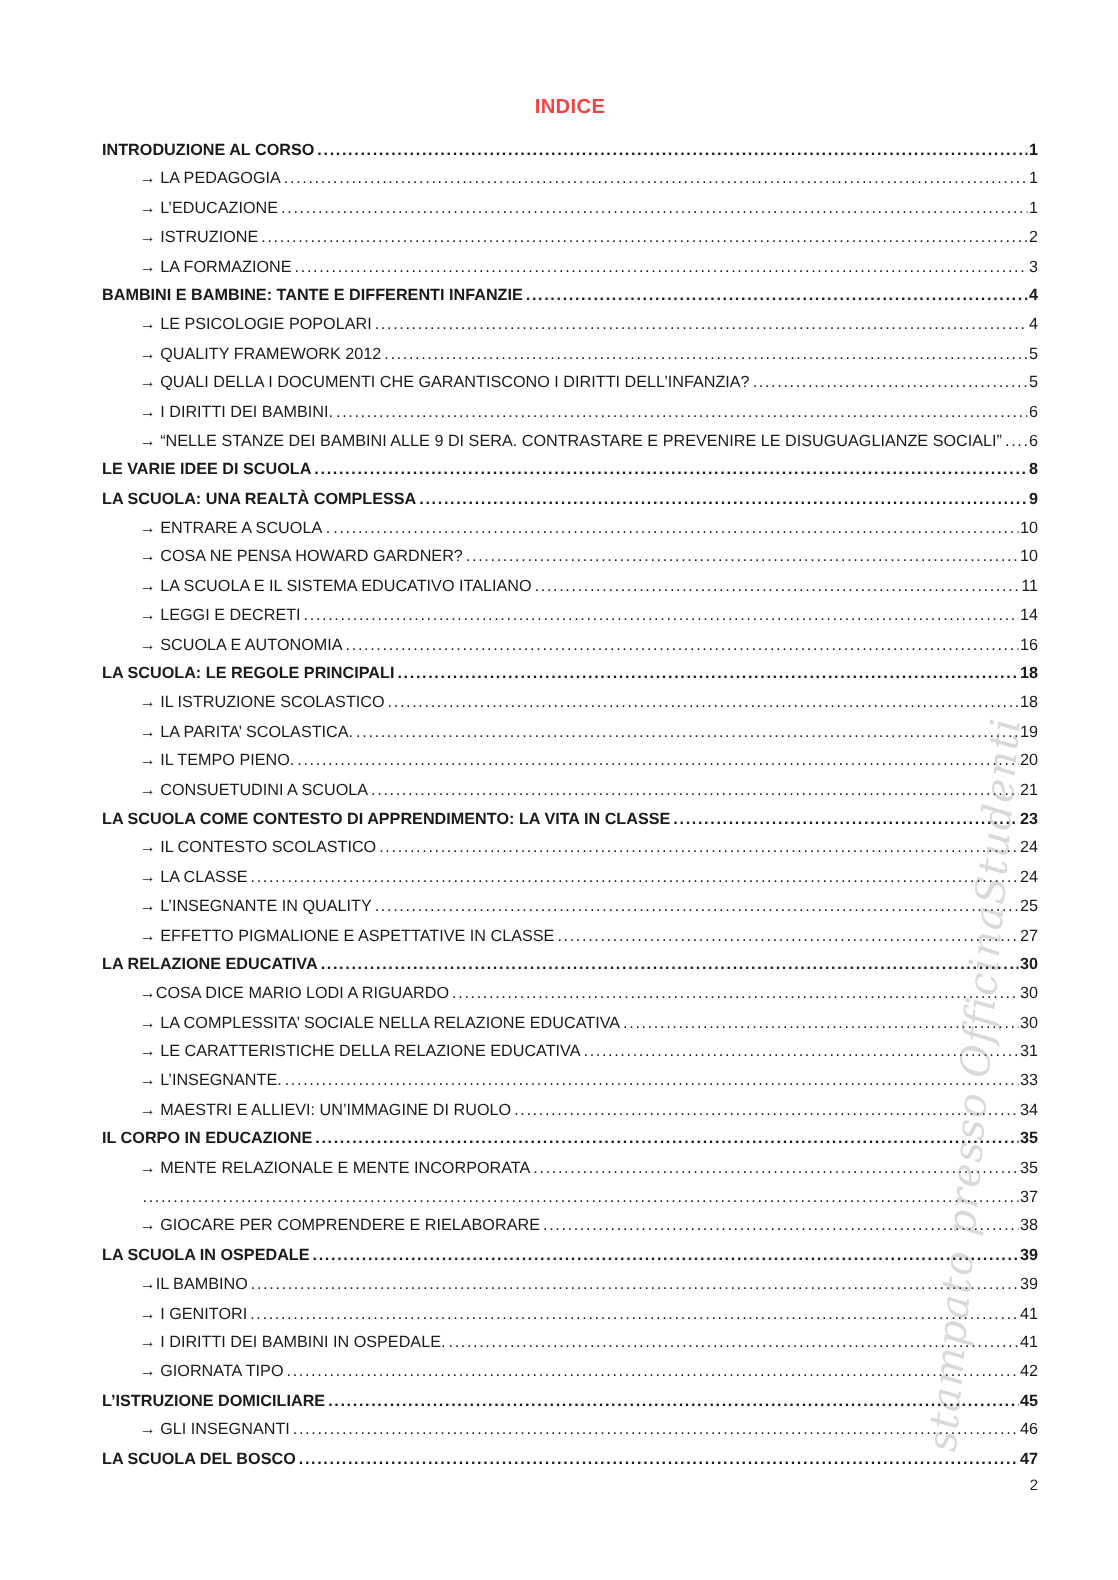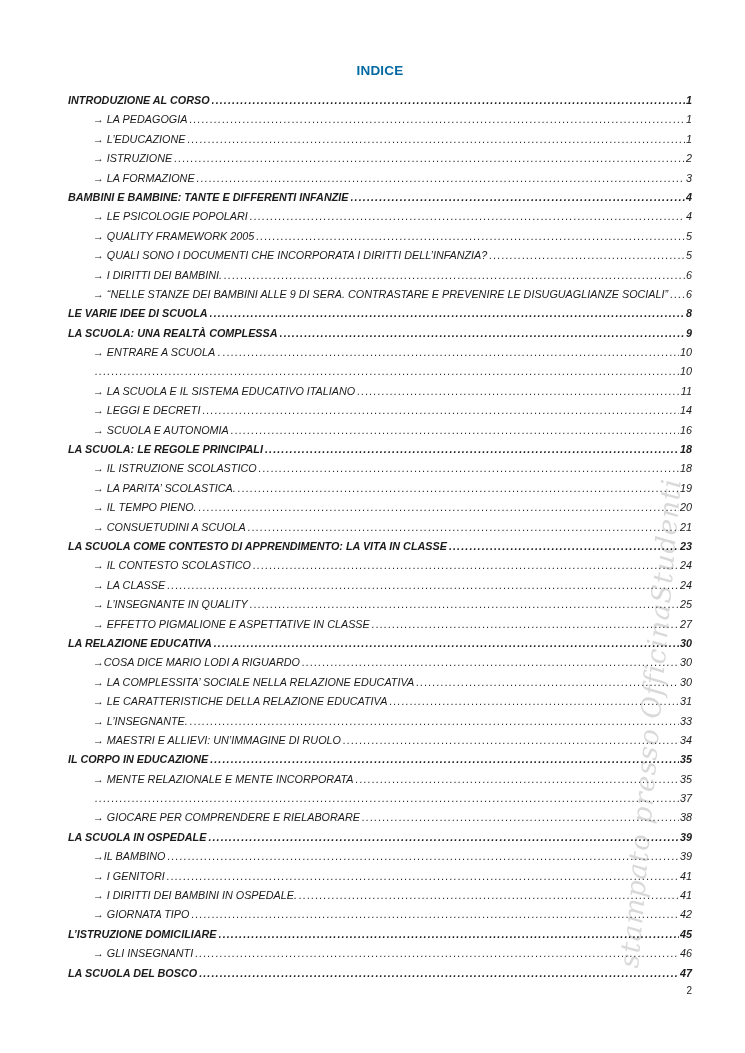--- a/index.html
+++ b/index.html
@@ -28,26 +28,25 @@
     letter-spacing: 0.2px;
   }
   .toc {
     position: absolute;
     left: 68px;
     top: 91px;
     width: 624px;
   }
   .row {
     display: flex;
-    align-items: center;
+    align-items: flex-end;
     height: 19.4px;
     font-size: 10.8px;
     line-height: 19.4px;
     white-space: nowrap;
-    font-style: italic;
   }
   .row.chapter { font-weight: 700; }
   .row.sub { padding-left: 25px; }
   .label { flex: 0 0 auto; }
   .leader {
     flex: 1 1 auto;
     overflow: hidden;
     white-space: nowrap;
     letter-spacing: 1.1px;
     margin: 0 1px 0 2px;
@@ -74,21 +73,21 @@
     top: 985px;
     font-size: 10px;
     color: #222222;
   }
 </style>
 </head>
 <body>
 
 <div class="page">
 
-  <div class="doc-title" style="color: #0369a1;">INDICE</div>
+  <div class="doc-title" style="color: #ef4444;">INDICE</div>
 
   <div class="toc">
       <div class="row chapter">
         <span class="label">INTRODUZIONE AL CORSO</span>
         <span class="leader">............................................................................................................................................................................................................................................................................................................</span>
         <span class="pagenum">1</span>
       </div>
       <div class="row sub">
         <span class="label">→ LA PEDAGOGIA</span>
         <span class="leader">............................................................................................................................................................................................................................................................................................................</span>
@@ -113,26 +112,26 @@
         <span class="label">BAMBINI E BAMBINE: TANTE E DIFFERENTI INFANZIE</span>
         <span class="leader">............................................................................................................................................................................................................................................................................................................</span>
         <span class="pagenum">4</span>
       </div>
       <div class="row sub">
         <span class="label">→ LE PSICOLOGIE POPOLARI</span>
         <span class="leader">............................................................................................................................................................................................................................................................................................................</span>
         <span class="pagenum">4</span>
       </div>
       <div class="row sub">
-        <span class="label">→ QUALITY FRAMEWORK 2005</span>
+        <span class="label">→ QUALITY FRAMEWORK 2012</span>
         <span class="leader">............................................................................................................................................................................................................................................................................................................</span>
         <span class="pagenum">5</span>
       </div>
       <div class="row sub">
-        <span class="label">→ QUALI SONO I DOCUMENTI CHE INCORPORATA I DIRITTI DELL’INFANZIA?</span>
+        <span class="label">→ QUALI DELLA I DOCUMENTI CHE GARANTISCONO I DIRITTI DELL’INFANZIA?</span>
         <span class="leader">............................................................................................................................................................................................................................................................................................................</span>
         <span class="pagenum">5</span>
       </div>
       <div class="row sub">
         <span class="label">→ I DIRITTI DEI BAMBINI.</span>
         <span class="leader">............................................................................................................................................................................................................................................................................................................</span>
         <span class="pagenum">6</span>
       </div>
       <div class="row sub">
         <span class="label">→ “NELLE STANZE DEI BAMBINI ALLE 9 DI SERA. CONTRASTARE E PREVENIRE LE DISUGUAGLIANZE SOCIALI” </span>
@@ -148,20 +147,21 @@
         <span class="label">LA SCUOLA: UNA REALTÀ COMPLESSA</span>
         <span class="leader">............................................................................................................................................................................................................................................................................................................</span>
         <span class="pagenum">9</span>
       </div>
       <div class="row sub">
         <span class="label">→ ENTRARE A SCUOLA .</span>
         <span class="leader">............................................................................................................................................................................................................................................................................................................</span>
         <span class="pagenum">10</span>
       </div>
       <div class="row sub">
+        <span class="label">→ COSA NE PENSA HOWARD GARDNER?</span>
         <span class="leader">............................................................................................................................................................................................................................................................................................................</span>
         <span class="pagenum">10</span>
       </div>
       <div class="row sub">
         <span class="label">→ LA SCUOLA E IL SISTEMA EDUCATIVO ITALIANO</span>
         <span class="leader">............................................................................................................................................................................................................................................................................................................</span>
         <span class="pagenum">11</span>
       </div>
       <div class="row sub">
         <span class="label">→ LEGGI E DECRETI</span>

